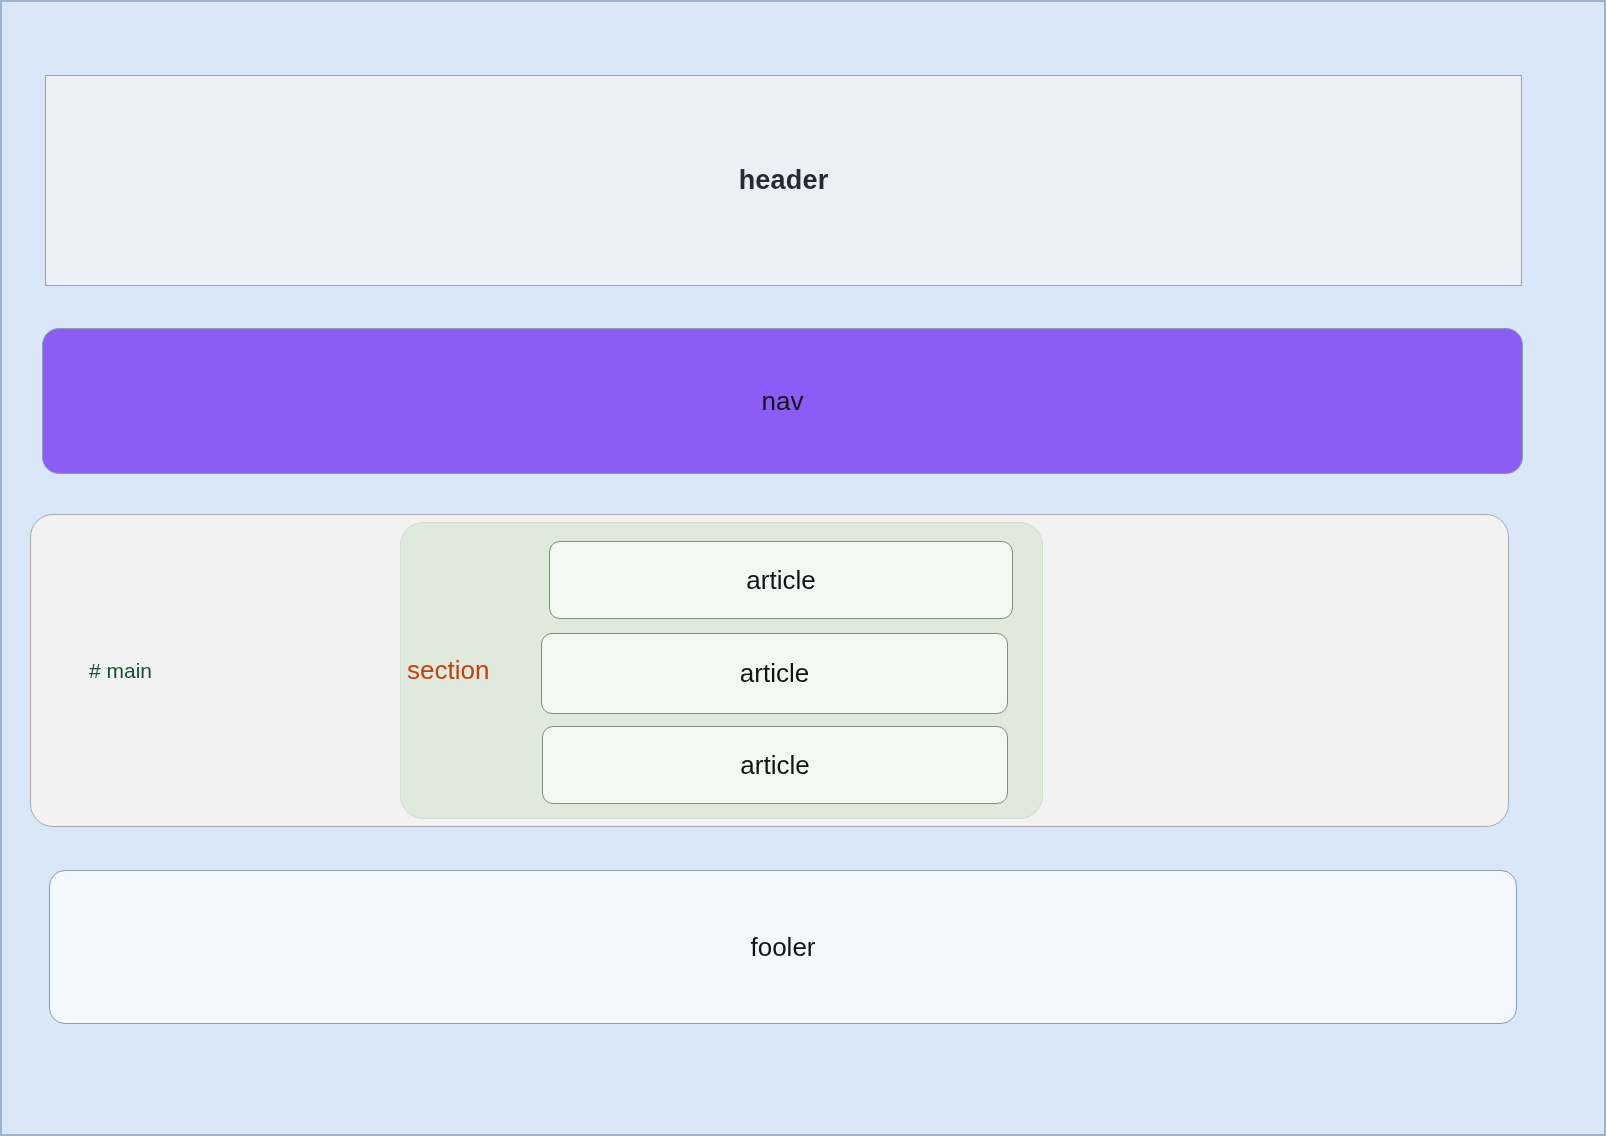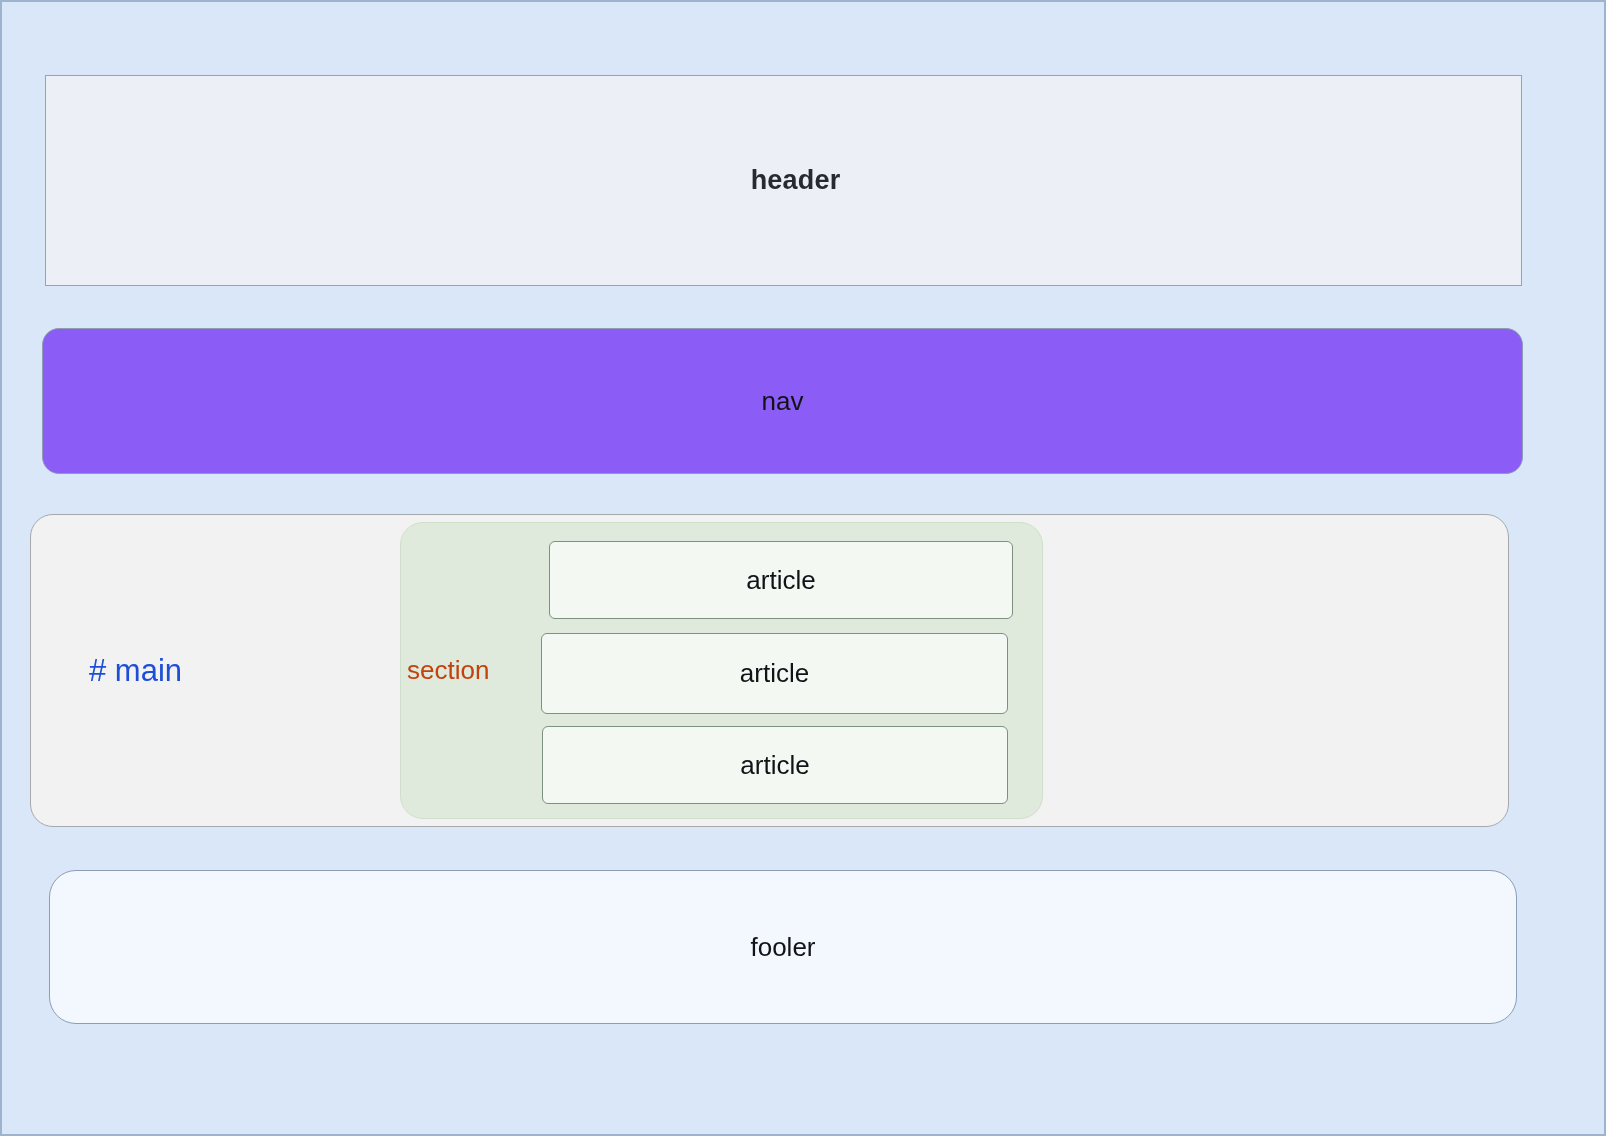--- a/index.html
+++ b/index.html
@@ -42,21 +42,20 @@
     top: 0;
     width: 100%;
     height: 100%;
     display: flex;
     align-items: center;
     justify-content: center;
     font-size: 27px;
     font-weight: bold;
     color: #262a33;
     letter-spacing: 0.2px;
-    margin-left: 12px;
   }
 
   .logo-box {
     position: absolute;
     left: 45px;
     top: 58px;
     width: 157px;
     height: 95px;
     box-sizing: border-box;
     background: #ffffff;
@@ -100,22 +99,22 @@
     border-radius: 23px;
   }
 
   .main-label {
     position: absolute;
     left: 58px;
     top: 0;
     height: 100%;
     display: flex;
     align-items: center;
-    font-size: 31px;
-    color: #1d4ed8;
+    font-size: 21px;
+    color: #14532d;
   }
 
   
   .section-box {
     position: absolute;
     left: 398px;
     top: 520px;
     width: 643px;
     height: 297px;
     box-sizing: border-box;
@@ -135,21 +134,21 @@
     color: #c2410c;
     padding-left: 0;
   }
 
   
   .article-box {
     position: absolute;
     box-sizing: border-box;
     background: #f3f8f3;
     border: 1.4px solid #7d917c;
-    border-radius: 6px;
+    border-radius: 11px;
     display: flex;
     align-items: center;
     justify-content: center;
     font-size: 26px;
     color: #121316;
   }
 
   .article-1 { left: 547px; top: 539px; width: 464px; height: 78px; }
   .article-2 { left: 539px; top: 631px; width: 467px; height: 81px; }
   .article-3 { left: 540px; top: 724px; width: 466px; height: 78px; }
@@ -175,21 +174,21 @@
   
   .footer-box {
     position: absolute;
     left: 47px;
     top: 868px;
     width: 1468px;
     height: 154px;
     box-sizing: border-box;
     background: #f3f7fe;
     border: 1.6px solid #8d9db4;
-    border-radius: 27px;
+    border-radius: 16px;
     display: flex;
     align-items: center;
     justify-content: center;
     font-size: 26px;
     color: #121316;
   }
 </style>
 </head>
 <body>
 

